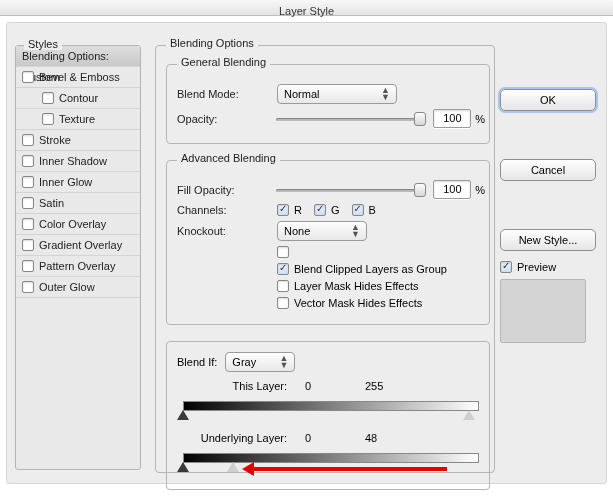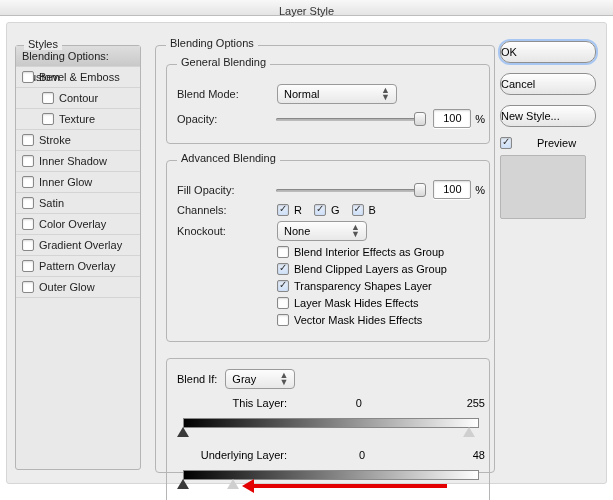--- a/index.html
+++ b/index.html
@@ -27,24 +27,24 @@
   .numbox { width: 38px; height: 19px; border: 1px solid #9a9a9a; background: #fff; text-align: center; margin-left: 8px; padding-top: 2px; border-radius: 2px; box-shadow: 0 1px 0 #fff, inset 0 1px 2px rgba(0,0,0,0.15); }
   .pct { margin-left: 4px; }
   .chanbox { display: inline-flex; align-items: center; margin-right: 12px; }
   .bnd { position: relative; height: 30px; margin-top: 4px; }
   .grad { position: absolute; left: 6px; right: 6px; top: 4px; height: 10px; background: linear-gradient(to right,#000,#fff); box-shadow: inset 0 0 0 1px #888; }
   .gknob { position: absolute; top: 13px; width: 0; height: 0; border-left: 6px solid transparent; border-right: 6px solid transparent; border-bottom: 10px solid #3a3a3a; }
   .gknob.white { border-bottom-color: #cfcfcf; }
   .arrow { position: absolute; height: 4px; background: #e40000; top: 18px; }
   .arrow::before { content: ""; position: absolute; left: -12px; top: -5px; border: 7px solid transparent; border-right: 12px solid #e40000; }
   .right { position: absolute; right: 10px; top: 18px; width: 96px; }
-  .btn { display: block; width: 96px; height: 22px; line-height: 20px; text-align: left; background: linear-gradient(#fefefe,#e6e6e6); border: 1px solid #8f8f8f; border-radius: 10px; margin-bottom: 10px; cursor: default; }
+  .btn { display: block; width: 96px; height: 22px; line-height: 20px; text-align: center; background: linear-gradient(#fefefe,#e6e6e6); border: 1px solid #8f8f8f; border-radius: 5px; margin-bottom: 10px; cursor: default; margin-top: 48px; }
   .btn.def { box-shadow: 0 0 0 2px #a7c7f2; }
   .preview-box { width: 86px; height: 64px; background: #d4d4d4; border: 1px solid #b5b5b5; margin-top: 6px; border-radius: 2px; }
-  .small { font-size: 10px; justify-content: space-between; }
+  .small { font-size: 10px; }
 </style>
 </head>
 <body>
 
 <div class="titlebar">Layer Style</div>
 
 <div class="dlg">
 
   <div class="styles-list">
     <div class="fset-label">Styles</div>
@@ -115,29 +115,24 @@
         <div class="rowline">
           <div class="lbl">Knockout:</div>
           <div class="select" style="min-width:90px;">
             <span>None</span>
             <span class="updn">▲<br>▼</span>
           </div>
         </div>
         <div style="margin-left:100px; margin-top:4px;">
           <div class="rowline">
               <span class="chk"></span>
-              <span>Blend Interior Effects as Group</span>
             </div>
           <div class="rowline">
               <span class="chk on"></span>
               <span>Blend Clipped Layers as Group</span>
-            </div>
-          <div class="rowline">
-              <span class="chk on"></span>
-              <span>Transparency Shapes Layer</span>
             </div>
           <div class="rowline">
               <span class="chk"></span>
               <span>Layer Mask Hides Effects</span>
             </div>
           <div class="rowline">
               <span class="chk"></span>
               <span>Vector Mask Hides Effects</span>
             </div>
         </div>
@@ -174,20 +169,20 @@
         </div>
       </div>
 
     </div>
   </div>
 
   <div class="right">
     <div class="btn def">OK</div>
     <div class="btn">Cancel</div>
     <div class="btn">New Style...</div>
-    <div class="rowline" style="margin-top:4px;gap:20px;">
+    <div class="rowline" style="margin-top:4px;">
         <span class="chk on"></span>
         <span>Preview</span>
       </div>
     <div class="preview-box"></div>
   </div>
 
 </div>
 
 </body></html>

